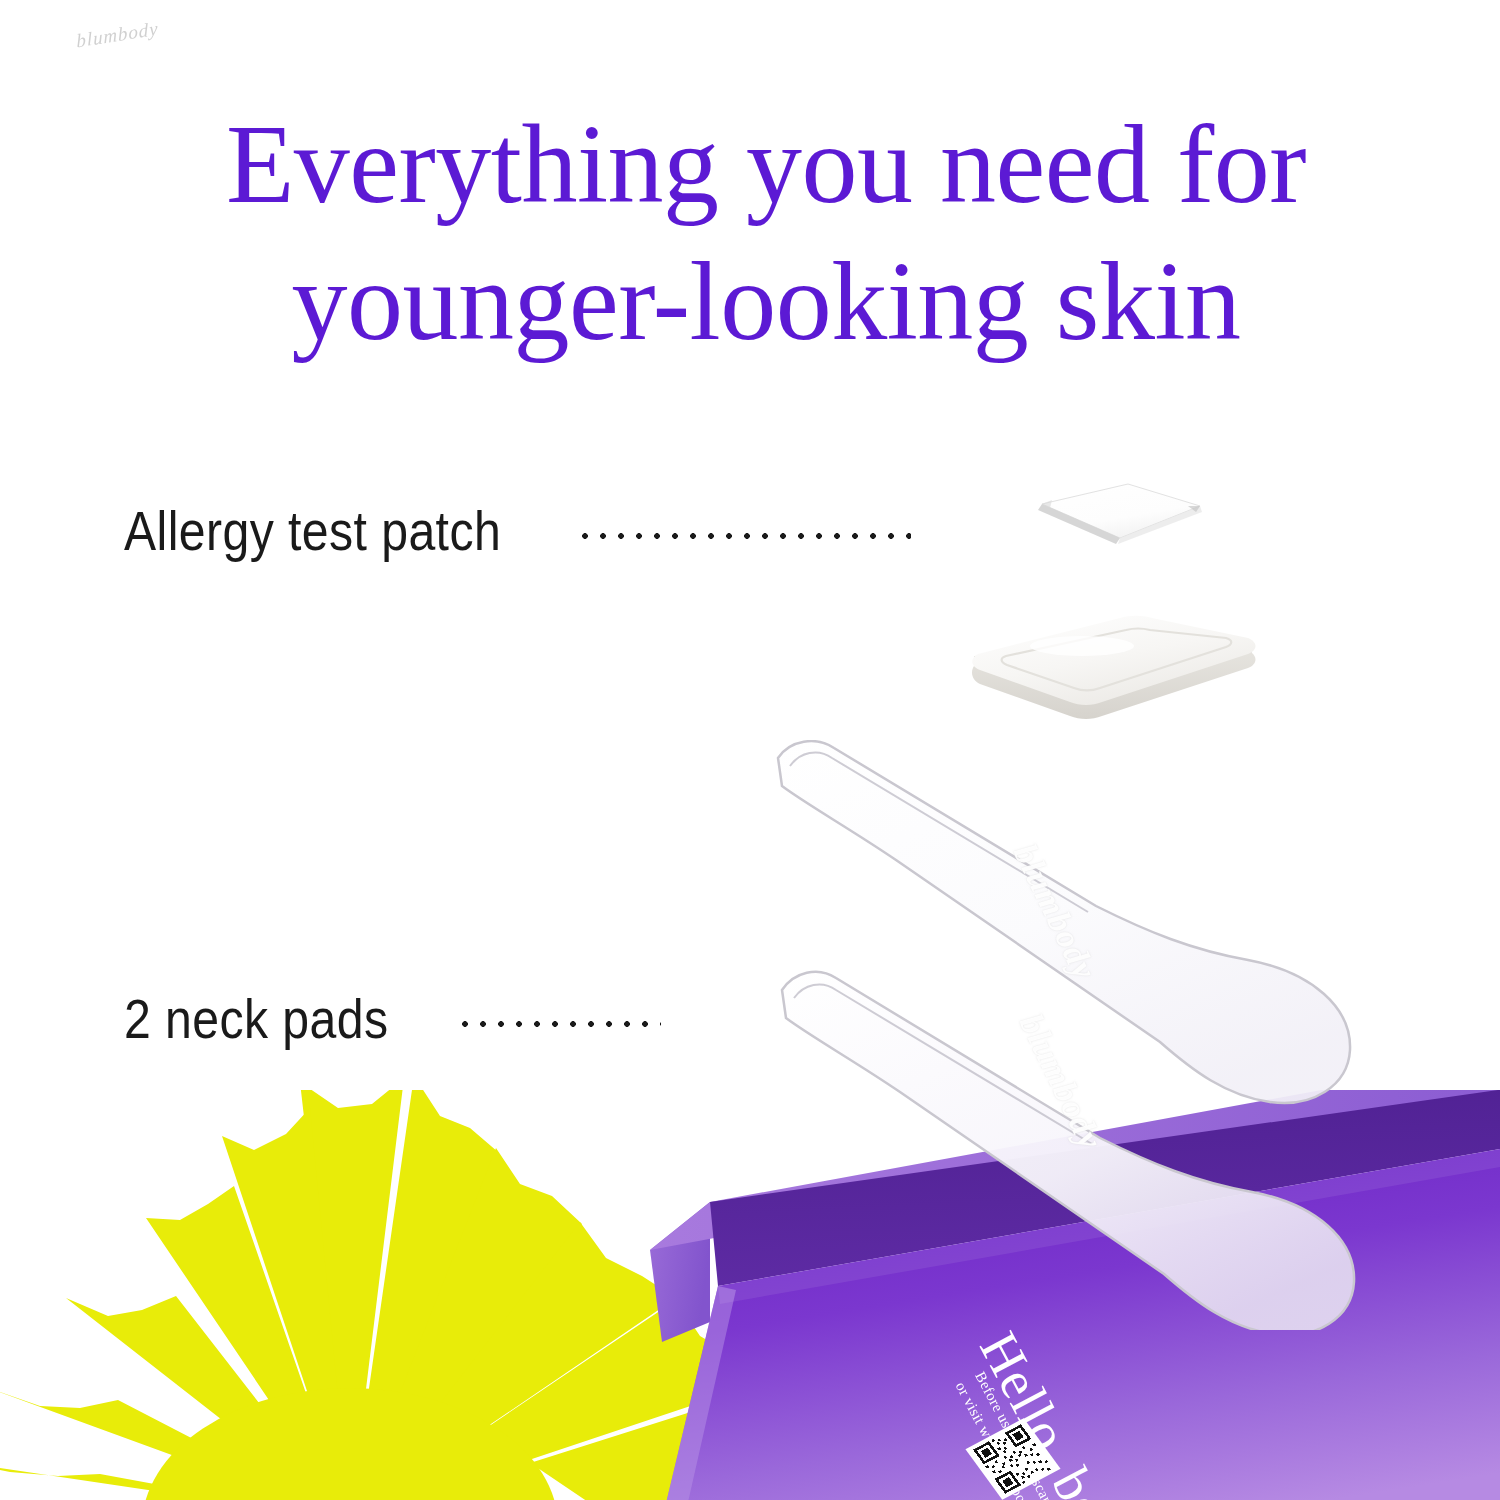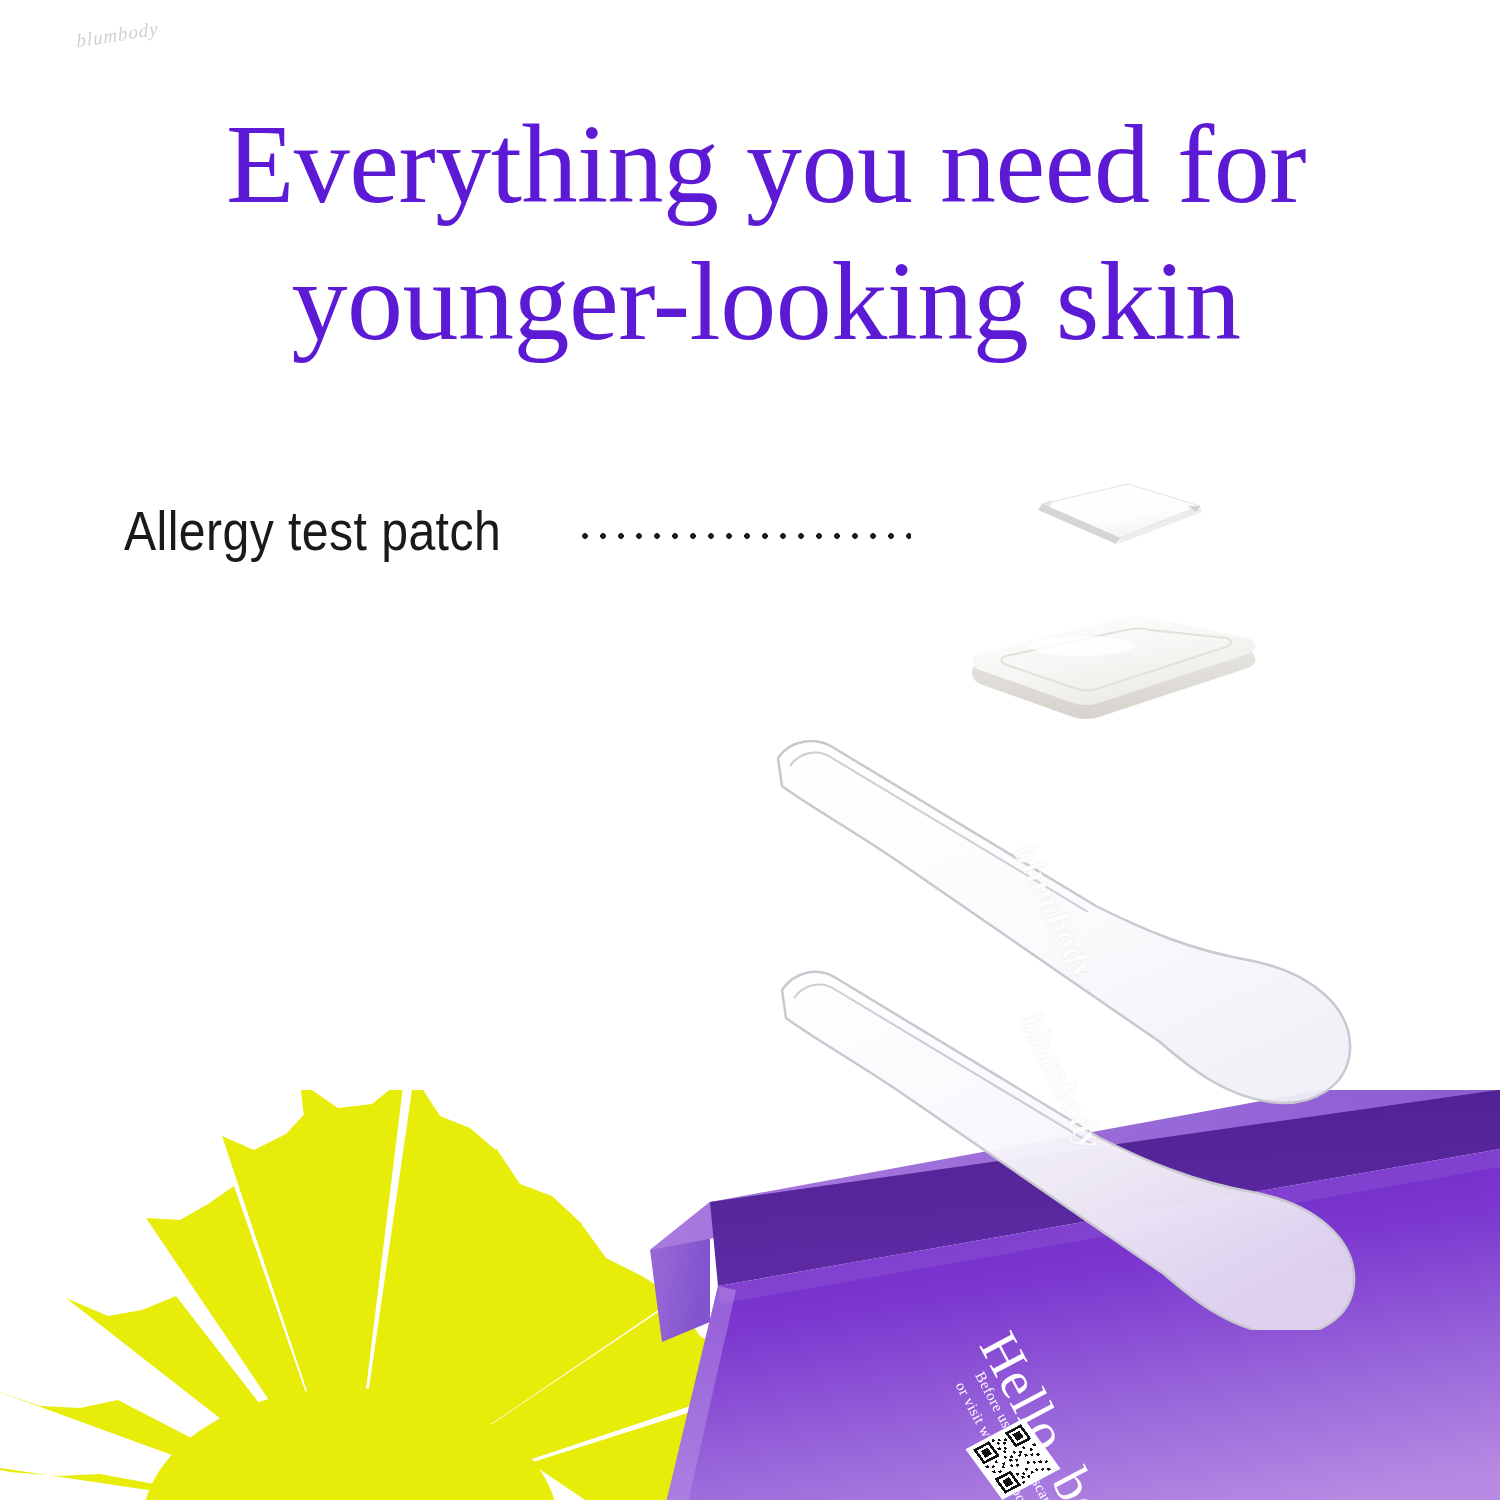--- a/index.html
+++ b/index.html
@@ -218,20 +218,24 @@
   </svg>
 
   <div class="list">
 
     <div class="row row-allergy">
       <span class="row-label">Allergy test patch</span>
       <span class="leader"></span>
     </div>
 
 
+    <div class="row row-pads">
+      <span class="row-label">2 neck pads</span>
+      <span class="leader"></span>
+    </div>
 
   </div>
 
   <div class="photo-layer">
 
     <svg class="box" viewBox="0 0 900 430" preserveAspectRatio="none">
       <defs>
         <linearGradient id="boxBase" x1="0.25" y1="0" x2="0.62" y2="1">
           <stop offset="0%" stop-color="#6a22c4"></stop>
           <stop offset="38%" stop-color="#7b37cf"></stop>

